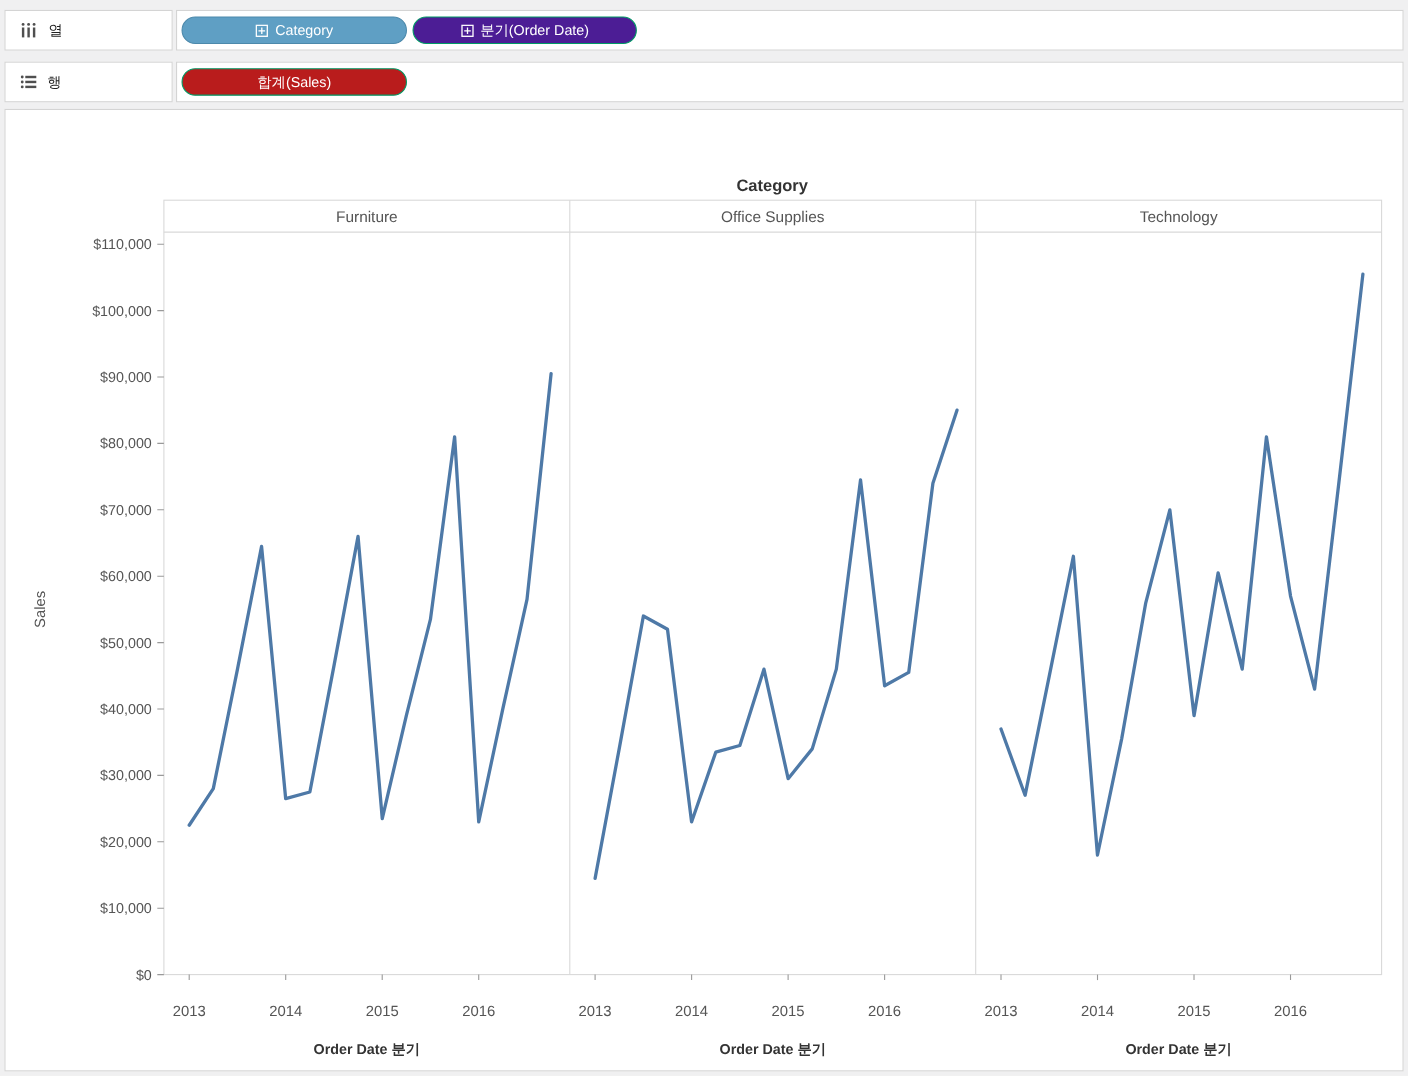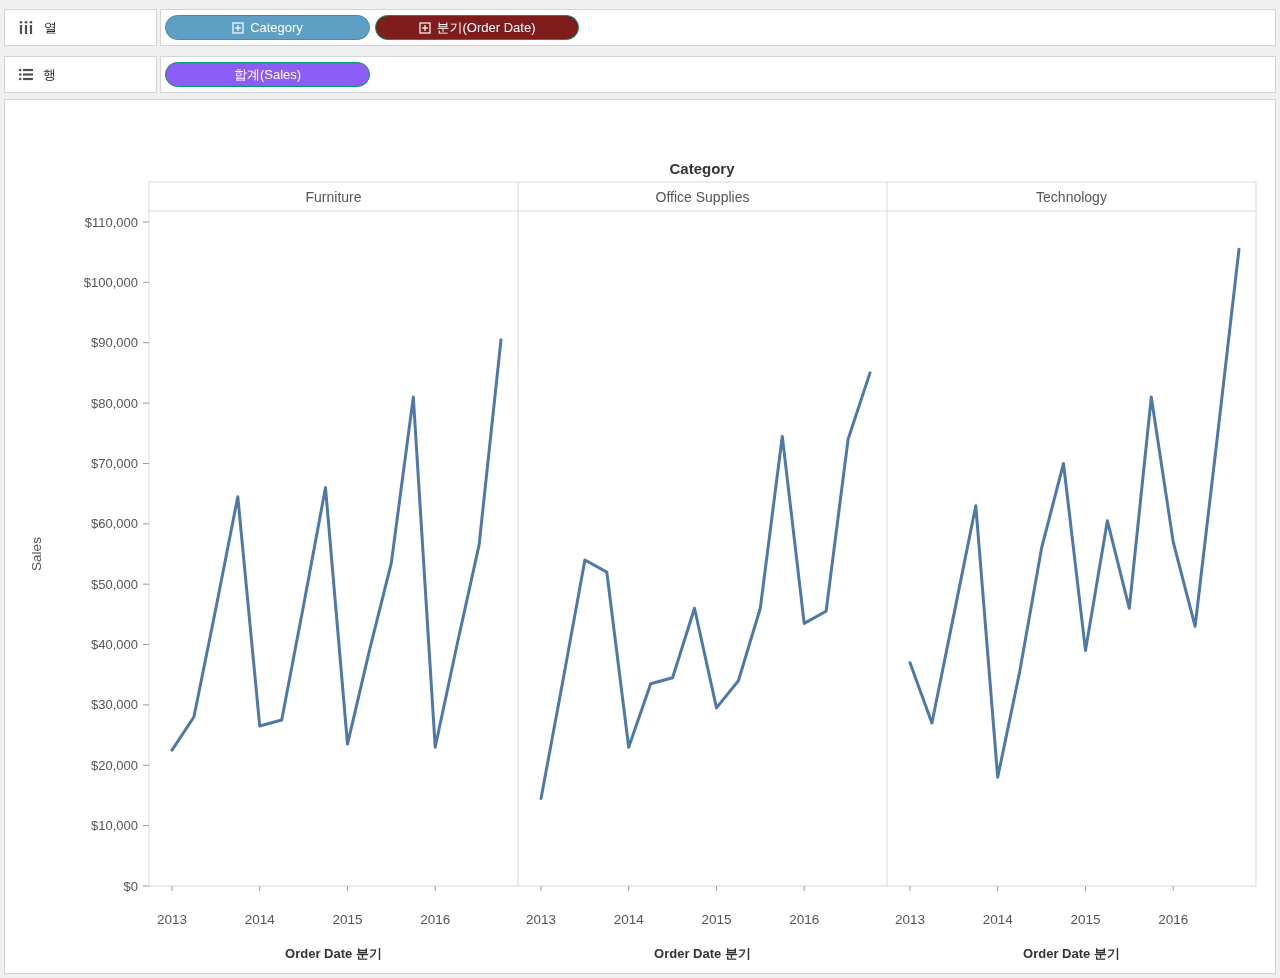--- a/index.html
+++ b/index.html
@@ -50,21 +50,21 @@
     <div class="pill dim pw1" style="background: rgb(95, 159, 196);">
       <span style="display:flex">
         <svg width="12" height="12" viewBox="0 0 12 12">
             <rect x="1" y="1" width="10" height="10" fill="none" stroke="#fff" stroke-width="1.2"></rect>
             <line x1="6" y1="3" x2="6" y2="9" stroke="#fff" stroke-width="1.2"></line>
             <line x1="3" y1="6" x2="9" y2="6" stroke="#fff" stroke-width="1.2"></line>
           </svg>
       </span>
       <span>Category</span>
     </div>
-    <div class="pill cont pw2" style="background: #7f1d1d;">
+    <div class="pill cont pw2" style="background: #4c1d95;">
       <span style="display:flex">
         <svg width="12" height="12" viewBox="0 0 12 12">
             <rect x="1" y="1" width="10" height="10" fill="none" stroke="#fff" stroke-width="1.2"></rect>
             <line x1="6" y1="3" x2="6" y2="9" stroke="#fff" stroke-width="1.2"></line>
             <line x1="3" y1="6" x2="9" y2="6" stroke="#fff" stroke-width="1.2"></line>
           </svg>
       </span>
       <span>분기(Order Date)</span>
     </div>
   </div>
@@ -78,21 +78,21 @@
           <rect x="5" y="1.9" width="10" height="2.2" fill="#4f4f4f"></rect>
         <circle cx="2.2" cy="7.5" r="1.3" fill="#4f4f4f"></circle>
           <rect x="5" y="6.4" width="10" height="2.2" fill="#4f4f4f"></rect>
         <circle cx="2.2" cy="12" r="1.3" fill="#4f4f4f"></circle>
           <rect x="5" y="10.9" width="10" height="2.2" fill="#4f4f4f"></rect>
       </svg>
     </span>
     <span>행</span>
   </div>
   <div class="shelf-body">
-    <div class="pill cont pw1" style="background: #8b5cf6;">
+    <div class="pill cont pw1" style="background: #b91c1c;">
       <span>합계(Sales)</span>
     </div>
   </div>
 </div>
 
 <div id="chart-area">
   <svg id="chart-svg" width="1270" height="873" viewBox="0 0 1270 873">
     <text class="t-title" x="697" y="74" text-anchor="middle">Category</text>
     <text class="t-xt" x="36" y="454" text-anchor="middle" transform="rotate(-90 36 454)">Sales</text>
   <rect x="144" y="82" width="1107" height="704" fill="none" stroke="#d9d9d9"></rect>

